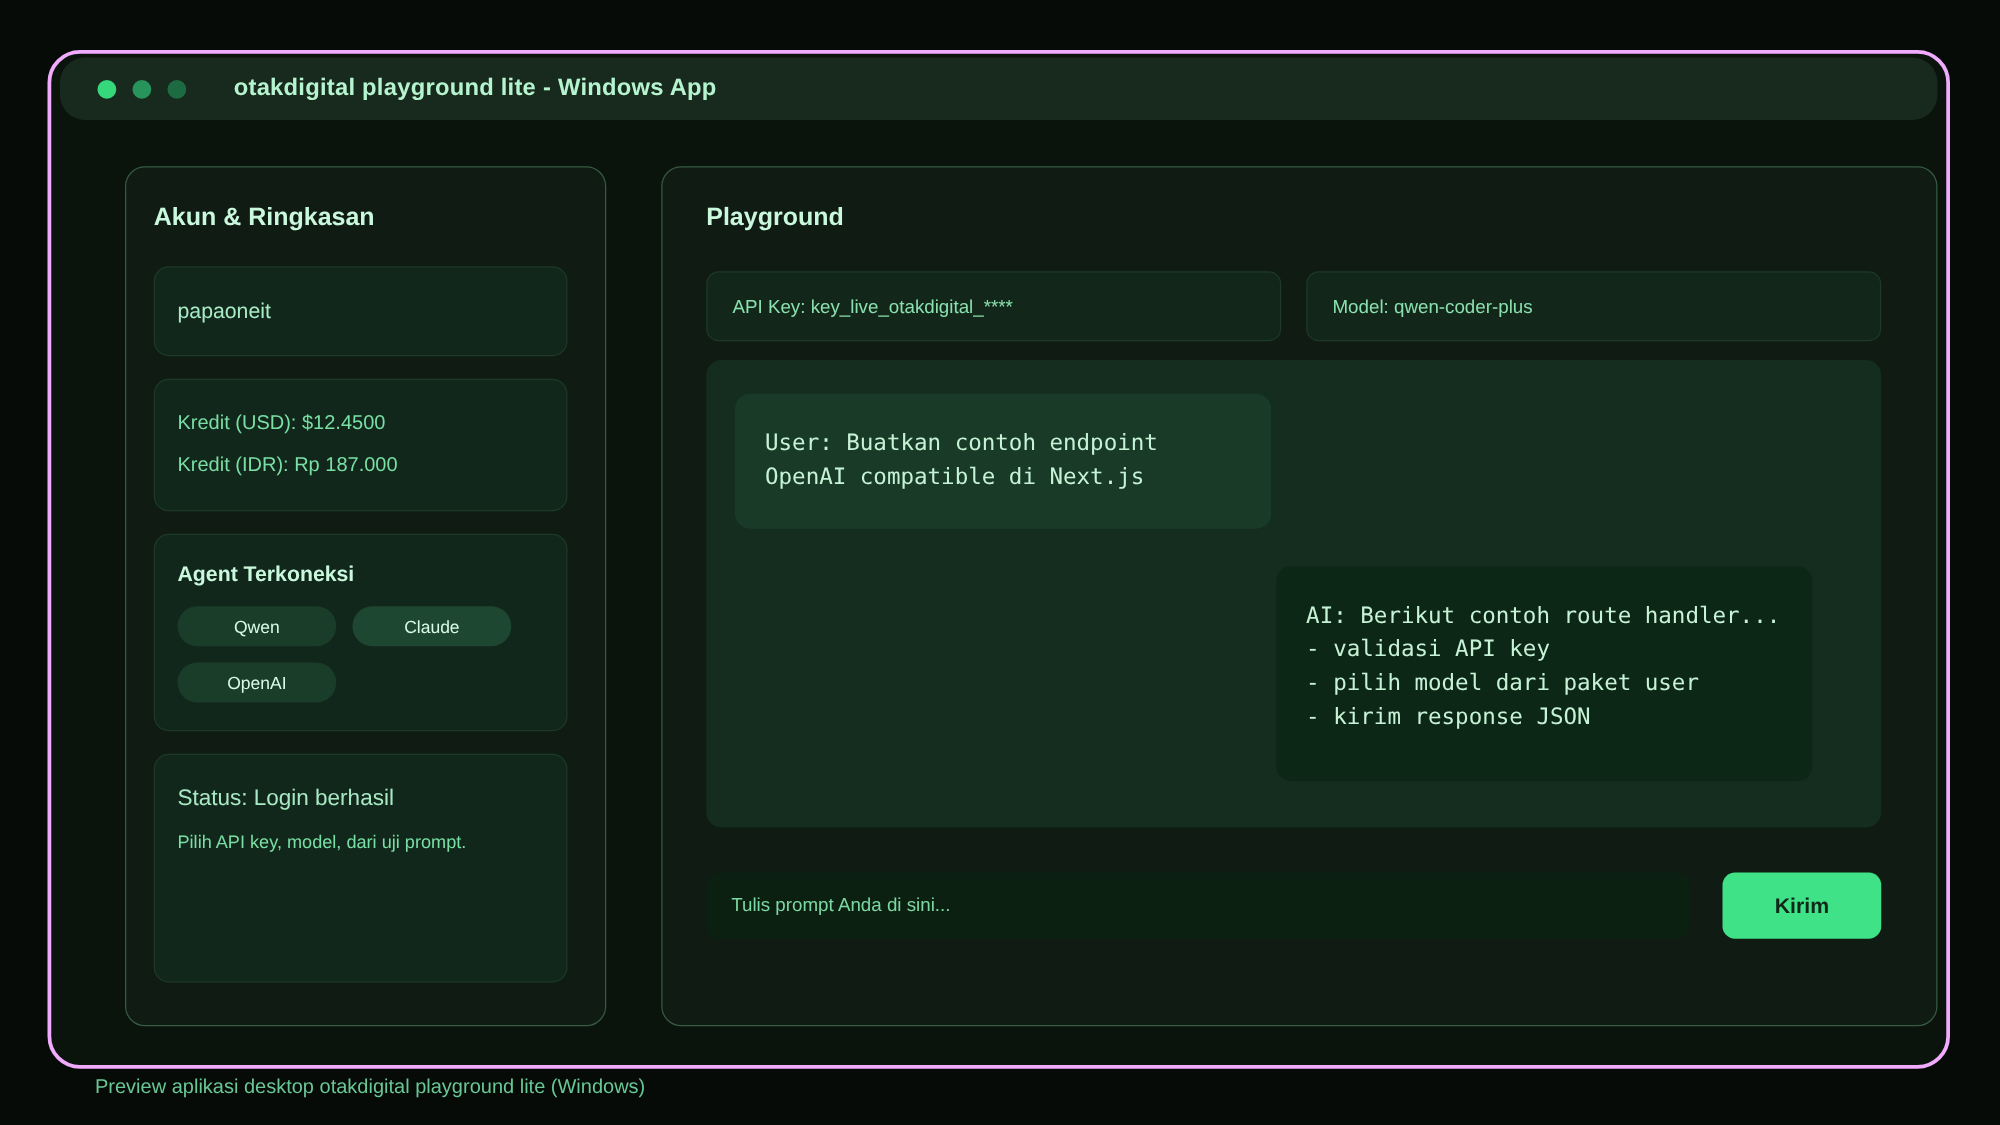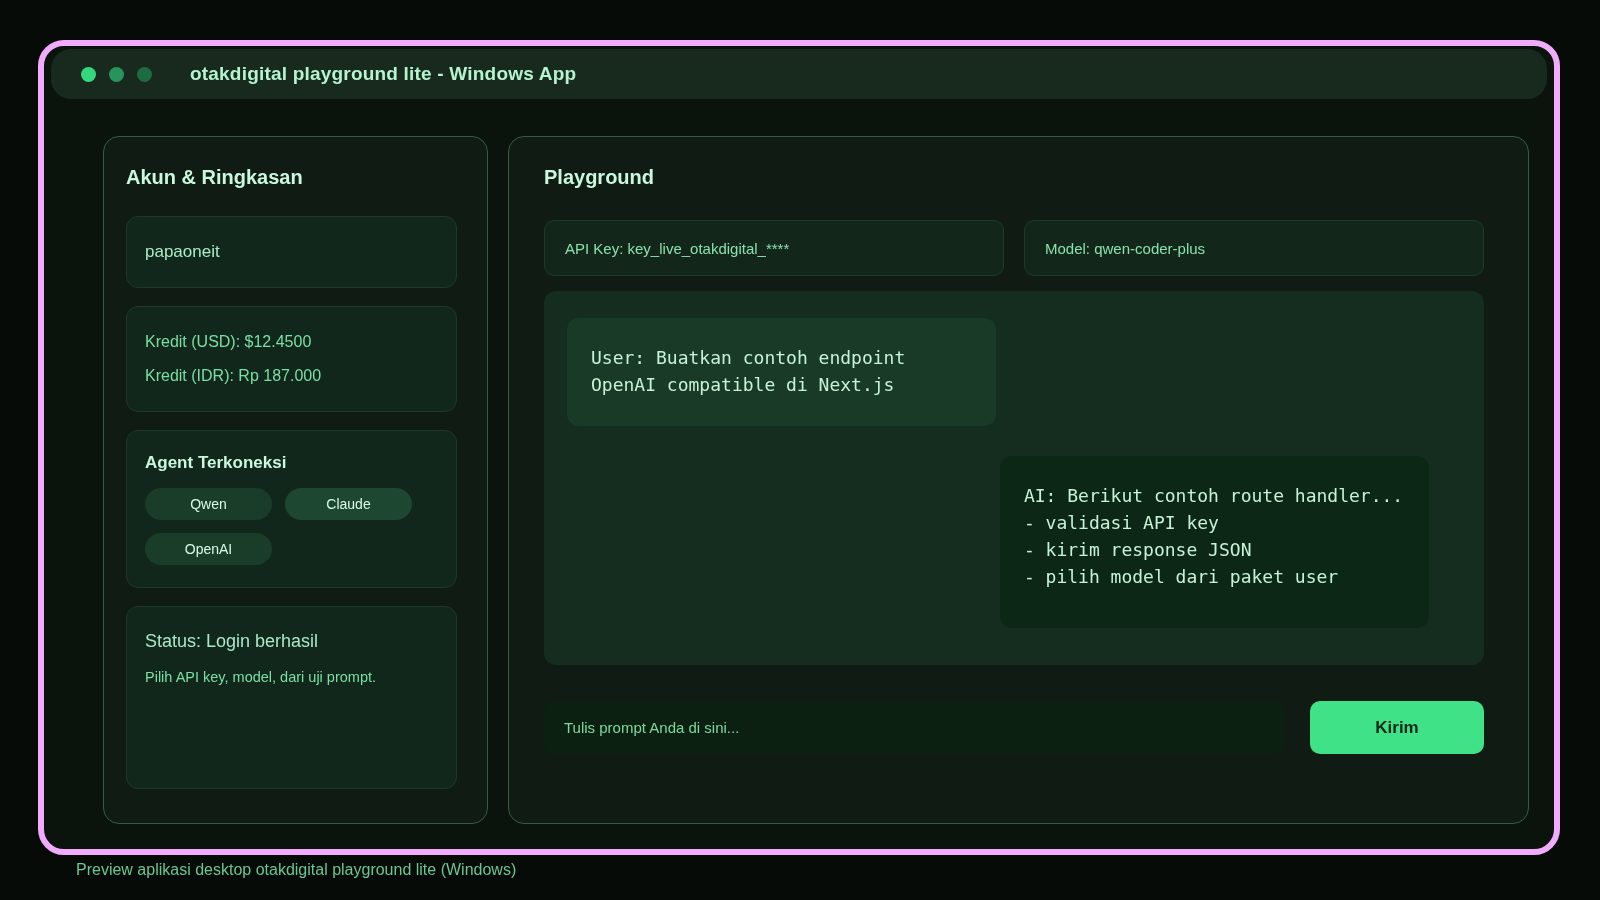--- a/index.html
+++ b/index.html
@@ -6,21 +6,21 @@
   html,body { width:1600px; height:900px; overflow:hidden; }
   body {
     background:#070b08;
     font-family:"Liberation Sans", sans-serif;
     color:#c9f8dc;
     position:relative;
   }
   .window {
     position:absolute; left:38px; top:40px; width:1522px; height:815px;
     background:#0b130d;
-    border:6px solid #f0abfc;
+    border:3px solid #f0abfc;
     border-radius:26px;
   }
   .titlebar {
     position:absolute; left:7px; top:3px; right:7px; height:50px;
     background:#182a1e;
     border-radius:20px;
     display:flex; align-items:center;
     padding-left:30px;
   }
   .dots { display:flex; gap:13px; align-items:center; }
@@ -31,21 +31,21 @@
     color:#b5f4cf;
     letter-spacing:0.2px;
   }
   .panel {
     position:absolute; top:90px; height:688px;
     background:#0f1b13;
     border:1px solid #375b41;
     border-radius:16px;
   }
   .panel-left  { left:59px;  width:385px; padding:29px 30px 0 22px; }
-  .panel-right { left:464px; width:1021px; padding:29px 44px 0 35px; display:flex; flex-direction:column; }
+  .panel-right { left:488px; width:1021px; padding:29px 44px 0 35px; display:flex; flex-direction:column; }
   .panel-heading {
     font-size:20px; font-weight:bold; color:#c9f8dc;
   }
   
   .card {
     background:#12271b;
     border:1px solid #1d3a28;
     border-radius:12px;
     padding:22px 18px;
   }
@@ -101,21 +101,21 @@
   .prompt-input {
     flex:1; height:53px;
     background:#0c2012; border:none; border-radius:10px;
     padding:0 20px;
     font-family:"Liberation Sans", sans-serif;
     font-size:15px; color:#a8ecc6;
     outline:none;
   }
   .prompt-input::placeholder { color:#7bd8a2; opacity:1; }
   .send-btn {
-    width:174px; height:53px; margin-left:26px;
+    width:127px; height:53px; margin-left:26px;
     border:none; border-radius:10px;
     font-family:"Liberation Sans", sans-serif;
     font-size:17px; font-weight:bold; color:#11271a;
     cursor:pointer;
   }
   .footer-caption {
     position:absolute; left:76px; top:861px;
     font-size:16px; color:#68c795;
   }
 </style>
@@ -169,22 +169,22 @@
     </div>
 
     <div class="chat-area">
       <div class="bubble bubble-user">
         <div>User: Buatkan contoh endpoint</div>
         <div>OpenAI compatible di Next.js</div>
       </div>
       <div class="bubble bubble-ai">
         <div>AI: Berikut contoh route handler...</div>
         <div>- validasi API key</div>
+        <div>- pilih model dari paket user</div>
         <div>- kirim response JSON</div>
-        <div>- pilih model dari paket user</div>
       </div>
     </div>
 
     <div class="input-row">
       <input class="prompt-input" type="text" placeholder="Tulis prompt Anda di sini..." style="">
       <button class="send-btn" style="background: rgb(63, 226, 135);">Kirim</button>
     </div>
   </div>
 
 </div>

